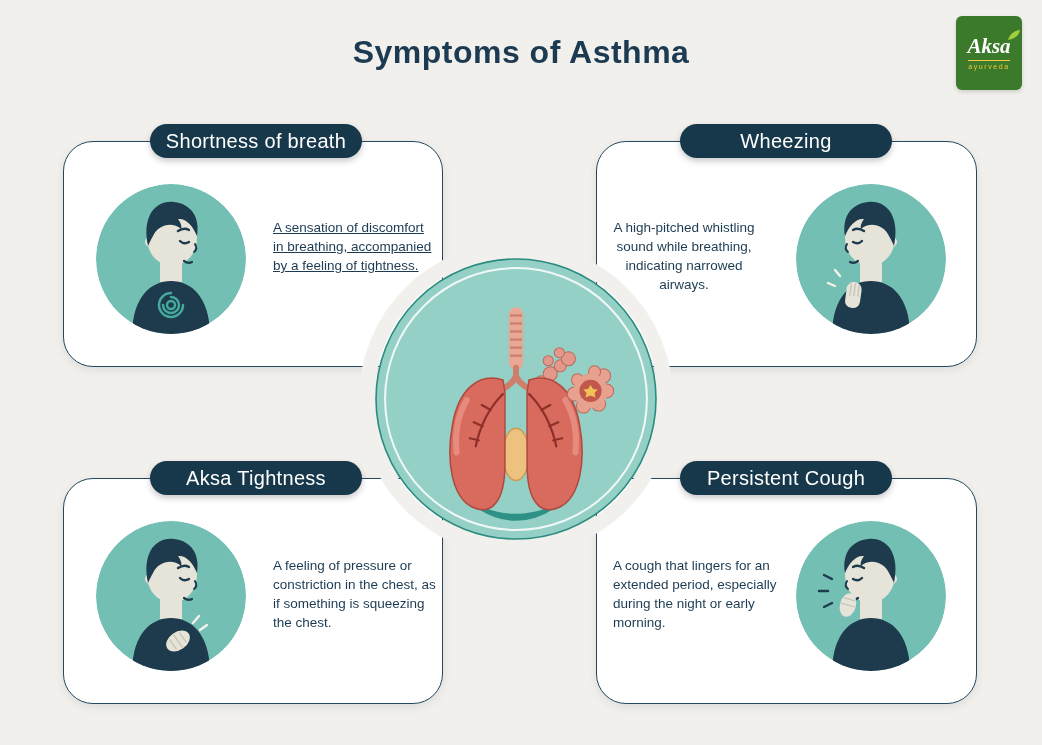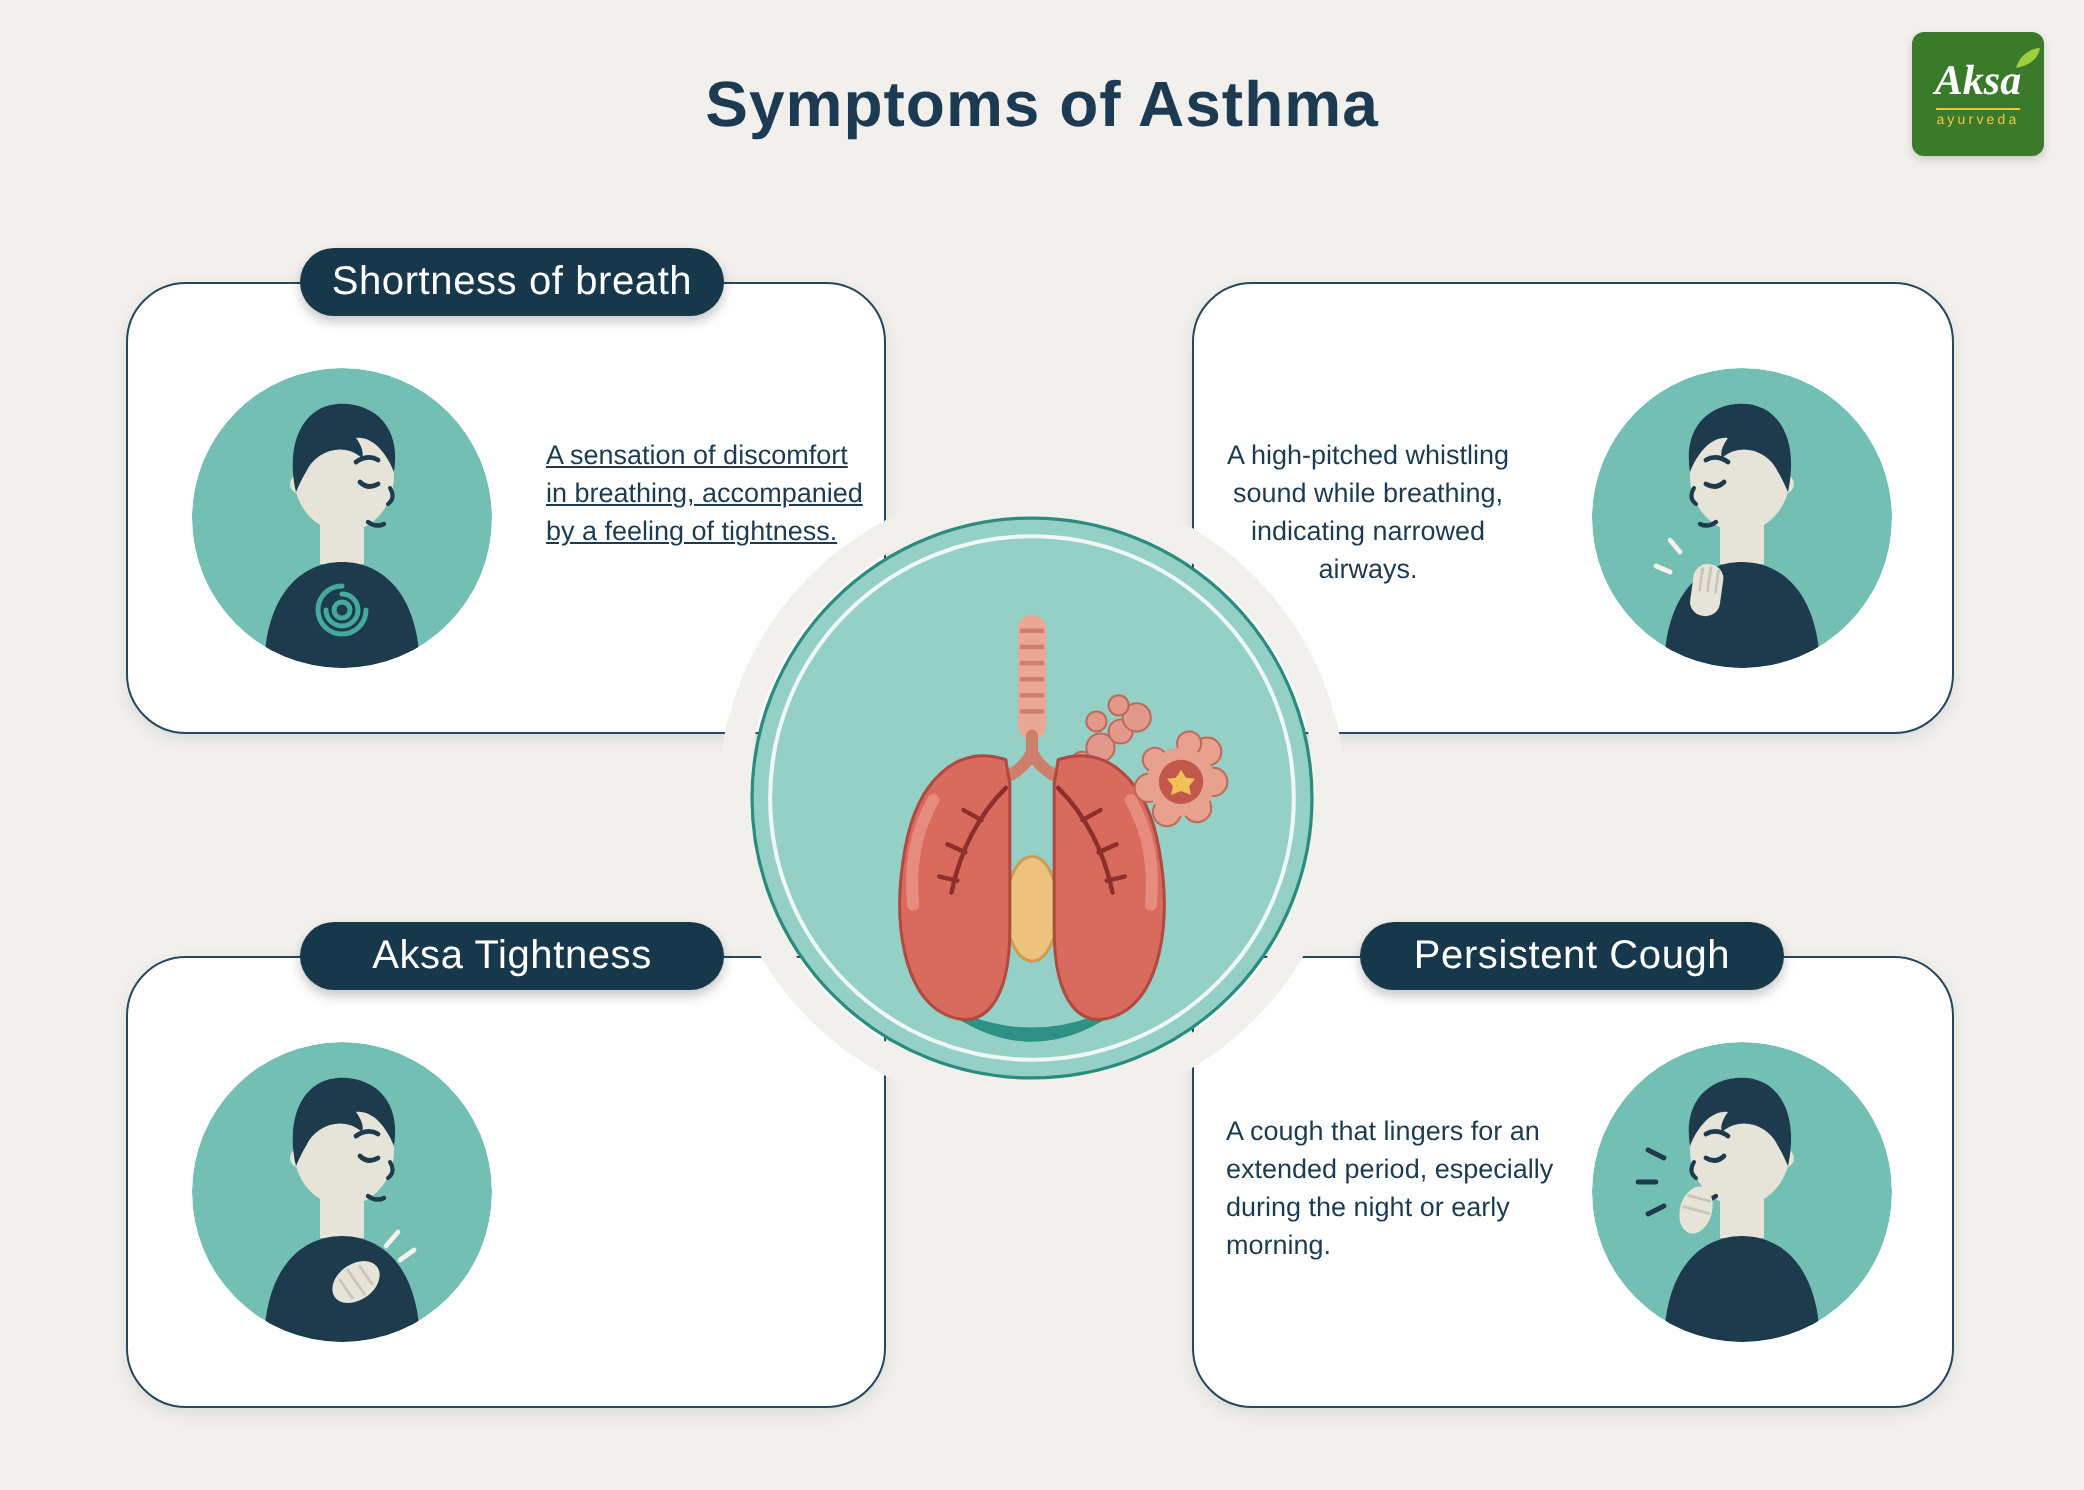--- a/index.html
+++ b/index.html
@@ -2,21 +2,21 @@
 <html><head>
 <meta charset="utf-8">
 <style>
   html,body{margin:0;padding:0;background:#f2f0ec;}
   .canvas{position:relative;width:1042px;height:745px;background:#f2f0ec;
           font-family:"Liberation Sans",sans-serif;overflow:hidden;}
 
   .title{position:absolute;top:34px;left:0;right:0;text-align:center;
          font-size:32px;font-weight:700;color:#1c3b52;letter-spacing:.5px;}
 
-  .logo{position:absolute;left:956px;top:16px;width:66px;height:62px;background:#3a7a2a;
+  .logo{position:absolute;left:956px;top:16px;width:66px;height:74px;background:#3a7a2a;
         border-radius:6px;display:flex;flex-direction:column;align-items:center;justify-content:center;
         box-shadow:0 2px 4px rgba(0,0,0,.15);}
   .logo-brand{font-family:"Liberation Serif",serif;font-style:italic;font-weight:700;
               font-size:21px;color:#ffffff;line-height:1;position:relative;}
   .logo-leaf{position:absolute;right:-10px;top:-7px;}
   .logo-sub{font-size:7px;letter-spacing:1.6px;color:#f5c63c;text-transform:lowercase;
             border-top:1px solid #f5c63c;padding-top:2px;margin-top:3px;}
 
   .card{position:absolute;background:#ffffff;border:1.6px solid #24485e;border-radius:30px;
         box-shadow:0 3px 8px rgba(30,58,77,.10);z-index:1;}
@@ -65,25 +65,27 @@
     </div>
     <div class="logo-sub">ayurveda</div>
   </div>
 
   <div class="card" style="left:63px;top:141px;width:378px;height:224px;"></div>
   <div class="card" style="left:596px;top:141px;width:379px;height:224px;"></div>
   <div class="card" style="left:63px;top:478px;width:378px;height:224px;"></div>
   <div class="card" style="left:596px;top:478px;width:379px;height:224px;"></div>
 
   <div class="pill" style="left:150px;top:124px;width:212px;">Shortness of breath</div>
+  <div class="pill" style="left:680px;top:124px;width:212px;">Wheezing</div>
   <div class="pill" style="left:150px;top:461px;width:212px;">Aksa Tightness</div>
   <div class="pill" style="left:680px;top:461px;width:212px;text-align:right;">Persistent Cough</div>
 
   <div class="desc" style="left:273px;top:218px;width:162px;text-decoration:underline;">A sensation of discomfort in breathing, accompanied by a feeling of tightness.</div>
   <div class="desc" style="left:608px;top:218px;width:152px;text-align:center;">A high-pitched whistling sound while breathing, indicating narrowed airways.</div>
+  <div class="desc" style="left:273px;top:556px;width:170px;">A feeling of pressure or constriction in the chest, as if something is squeezing the chest.</div>
   <div class="desc" style="left:613px;top:556px;width:165px;">A cough that lingers for an extended period, especially during the night or early morning.</div>
 
   <div class="avatar" style="left:96px;top:184px;">
     <svg width="150" height="150" viewBox="0 0 150 150">
       <circle cx="75" cy="75" r="75" fill="#74bfb4"></circle>
       <use href="#person"></use>
       <circle cx="75" cy="121" r="4" fill="none" stroke="#43aa9d" stroke-width="2.5"></circle>
       <path d="M75 109 a12 12 0 1 0 12 12" fill="none" stroke="#43aa9d" stroke-width="2.5" stroke-linecap="round"></path>
       <path d="M75 113 a8 8 0 1 1 -8 8" fill="none" stroke="#43aa9d" stroke-width="2.5" stroke-linecap="round"></path>
     </svg>

